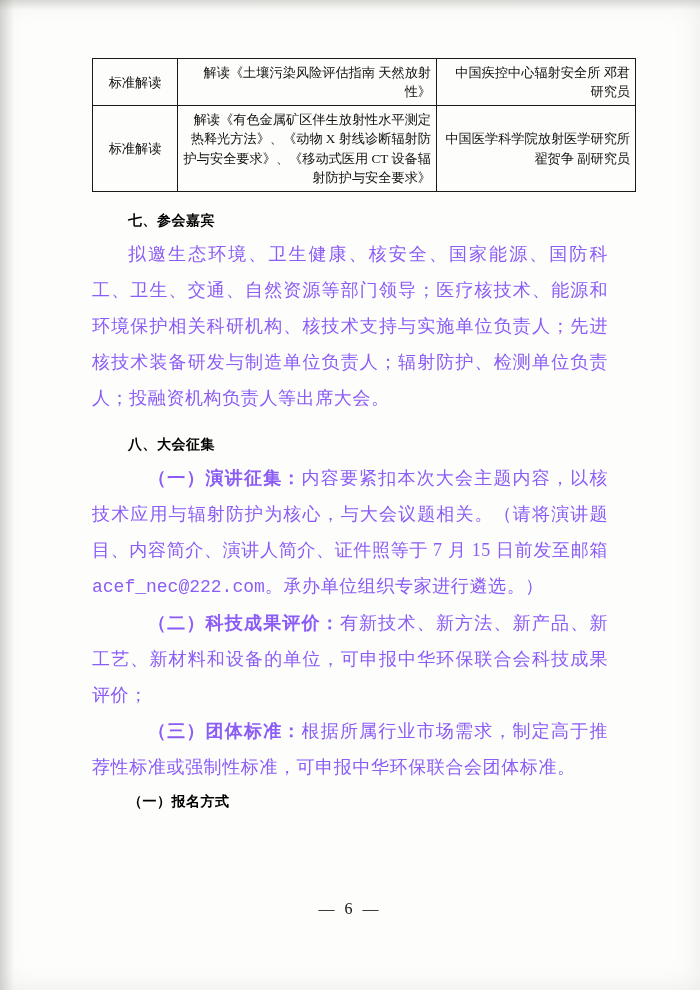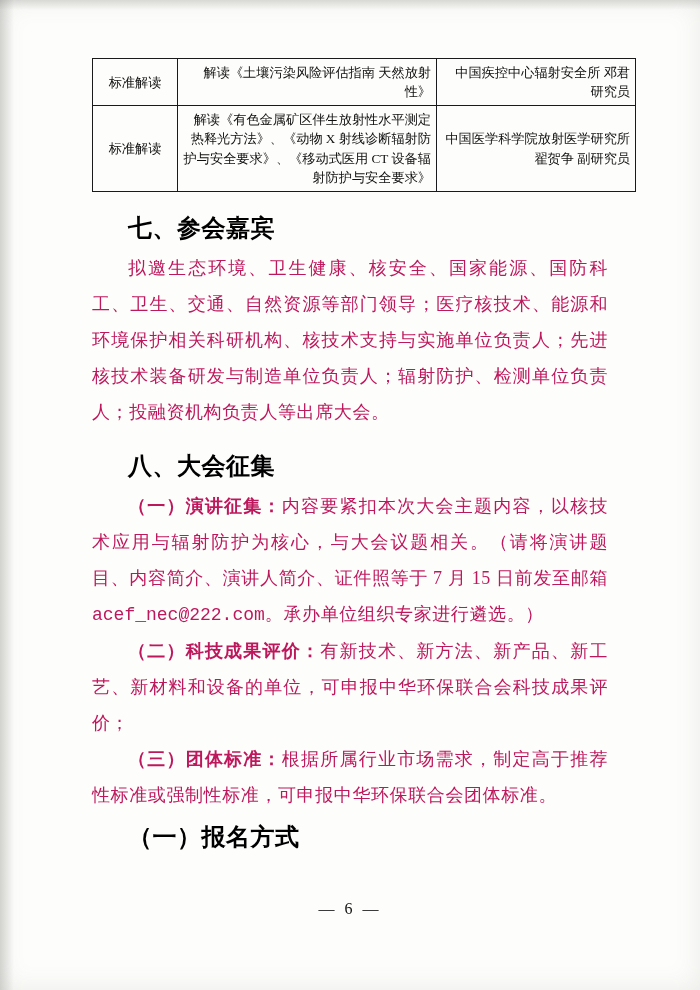--- a/index.html
+++ b/index.html
@@ -61,44 +61,45 @@
   }
   td.c1 { width: 74px; text-align: center; }
   td.c2 { width: 248px; text-align: right; }
   td.c3 { width: 188px; text-align: right; }
   td.full { text-align: center; letter-spacing: 1px; padding: 6px 5px; }
 
   
   .h2 {
     font-family: "Liberation Sans", "DejaVu Sans", sans-serif;
     font-weight: bold;
-    font-size: 24px;
+    font-size: 14px;
     color: #000;
     margin: 20px 0 6px 0;
     text-indent: 36px;
     letter-spacing: 0.5px;
   }
   p.para {
     font-size: 18px;
     line-height: 36px;
-    color: #be185d;
+    color: #8b5cf6;
     margin: 0;
     text-indent: 36px;
     text-align: justify;
     text-justify: inter-ideograph;
     letter-spacing: 0.6px;
   }
   p.para.first { margin-top: 2px; }
   .mono {
     font-family: "Liberation Mono", "DejaVu Sans Mono", monospace;
     letter-spacing: 0;
   }
   .bold-lead {
     font-family: "Liberation Sans", "DejaVu Sans", sans-serif;
     font-weight: bold;
+    margin-left: 20px;
   }
   .pagenum {
     position: absolute;
     left: 0;
     right: 0;
     top: 900px;
     text-align: center;
     font-size: 16px;
     color: #111;
     letter-spacing: 3px;

